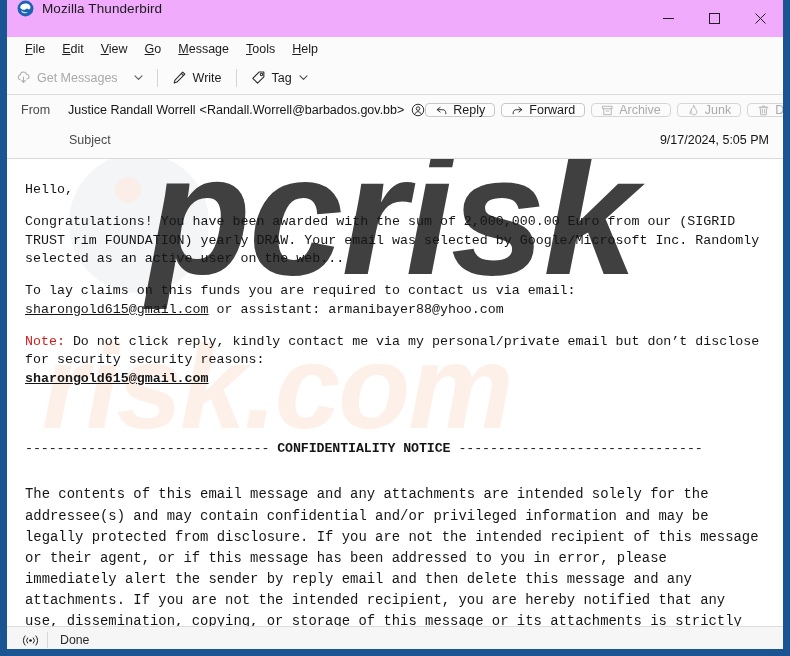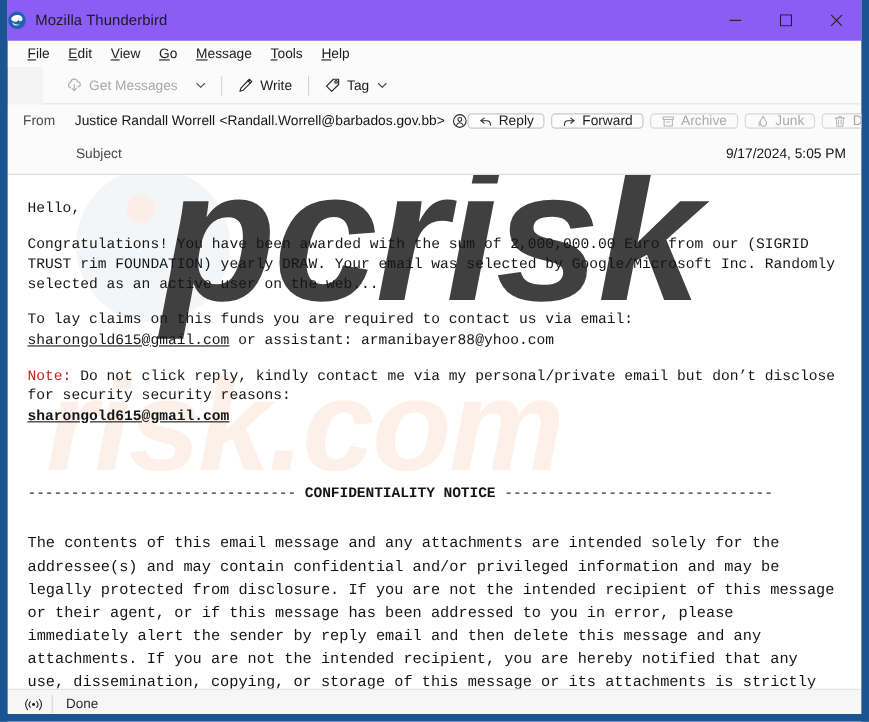--- a/index.html
+++ b/index.html
@@ -27,24 +27,25 @@
     border-right: 7px solid #1a5493;
     border-bottom: 7px solid #1a5493;
     border-top: 0;
     overflow: hidden;
   }
 
   
   #titlebar {
     position: relative;
     height: 37px;
-    background: #8b5cf6;
-    display: flex;
-    align-items: center;
+    background: #f0abfc;
+    display: flex;
+    align-items: flex-start;
     box-sizing: border-box;
+    padding-left: 10px;
   }
   #titlebar-left {
     display: flex;
     align-items: center;
     gap: 8px;
   }
   .tb-logo {
     width: 17px;
     height: 17px;
     display: block;
@@ -90,23 +91,22 @@
   }
   .menu-item .acc { text-decoration: underline; }
 
   
   #toolbar {
     height: 33px;
     background: #fbfbfb;
     border-bottom: 1px solid #dcdcdc;
     display: flex;
     align-items: center;
-    padding-left: 14px;
+    padding-left: 2px;
     gap: 2px;
-    margin-left: 32px;
   }
   .tbar-btn {
     display: flex;
     align-items: center;
     gap: 6px;
     font-size: 12.5px;
     padding: 4px 7px;
     border-radius: 4px;
     white-space: nowrap;
     cursor: default;

